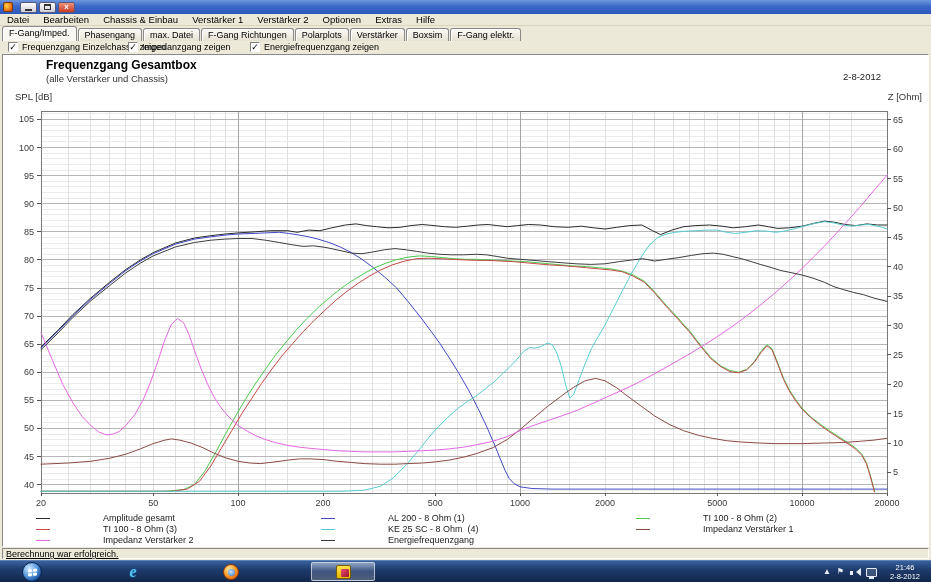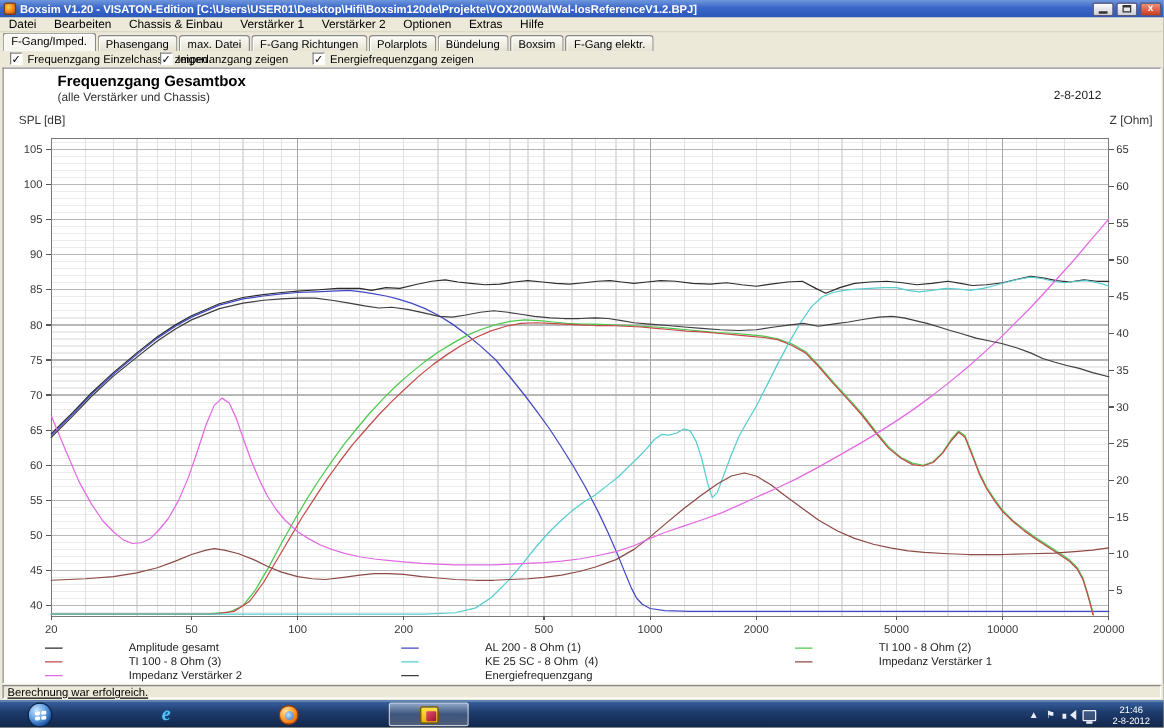--- a/index.html
+++ b/index.html
@@ -98,21 +98,20 @@
   .net-ico:after{content:"";position:absolute;left:2px;bottom:-3px;width:5px;height:2px;background:#e8eef8;}
   .clock{color:#fff;font-size:7.5px;line-height:9px;text-align:center;width:44px;}
 </style>
 </head>
 <body>
 
 <div class="screen">
 
   <div class="titlebar">
     <span class="app-icon"></span>
-    <span class="title-text">Boxsim V1.20 - VISATON-Edition  [C:\Users\USER01\Desktop\Hifi\Boxsim120de\Projekte\VOX200WalWal-losReferenceV1.2.BPJ]</span>
     <span class="win-controls">
       <span class="winbtn">
           <span class="glyph-min"></span>
         </span>
       <span class="winbtn">
           <span class="glyph-max"></span>
         </span>
       <span class="winbtn close">x</span>
     </span>
   </div>
@@ -126,21 +125,21 @@
       <span class="menu-item">Optionen</span>
       <span class="menu-item">Extras</span>
       <span class="menu-item">Hilfe</span>
     </div>
   <div class="tabbar" id="tabbar">
       <span class="tab selected">F-Gang/Imped.</span>
       <span class="tab">Phasengang</span>
       <span class="tab">max. Datei</span>
       <span class="tab">F-Gang Richtungen</span>
       <span class="tab">Polarplots</span>
-      <span class="tab">Bündelung</span>
+      <span class="tab">Verstärker</span>
       <span class="tab">Boxsim</span>
       <span class="tab">F-Gang elektr.</span>
     </div>
   <div class="checkrow" id="checkrow">
       <span class="cbwrap cb0">
         <span class="cbbox">✓</span>
         <span class="cblabel">Frequenzgang Einzelchassis zeigen</span>
       </span>
       <span class="cbwrap cb1">
         <span class="cbbox">✓</span>

